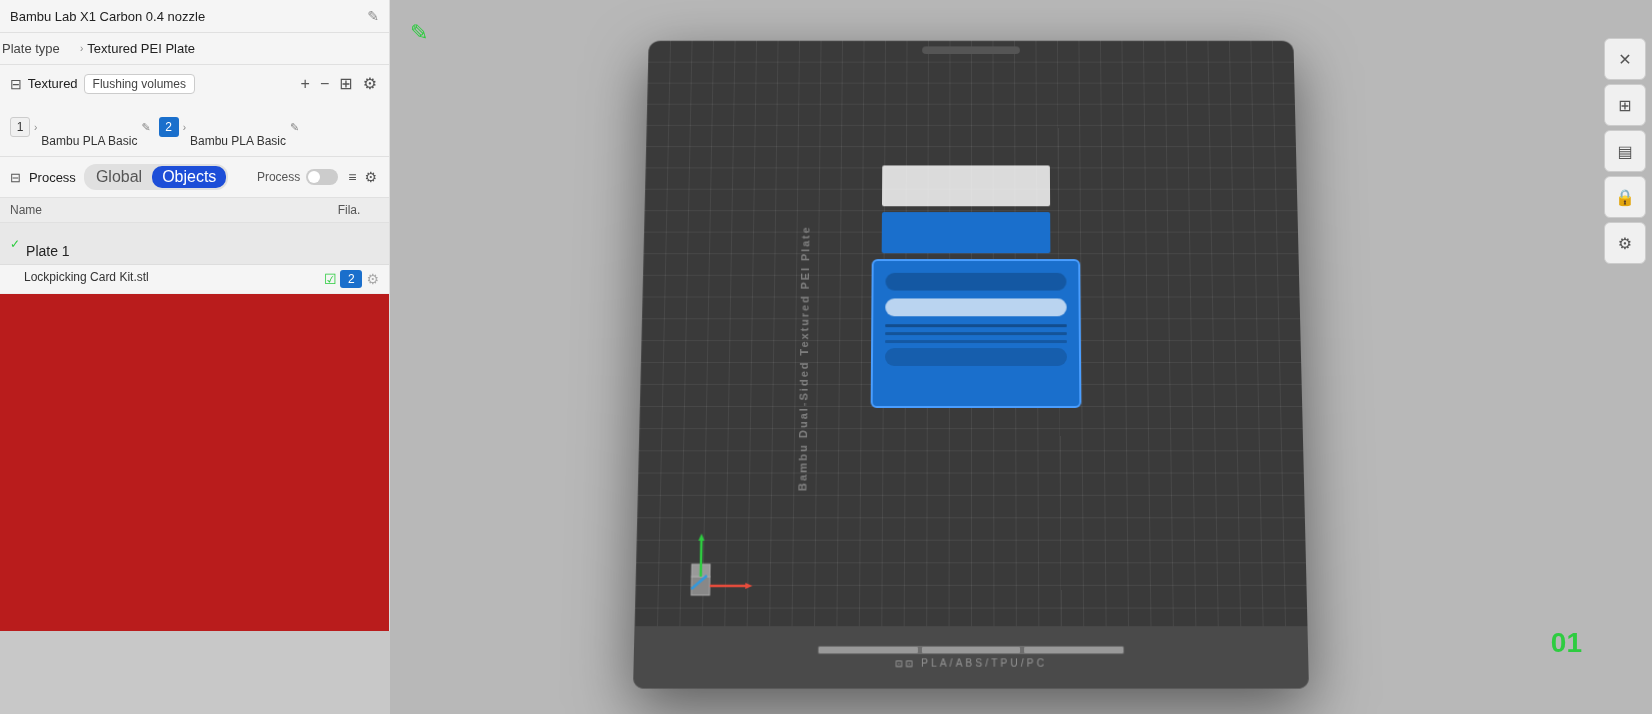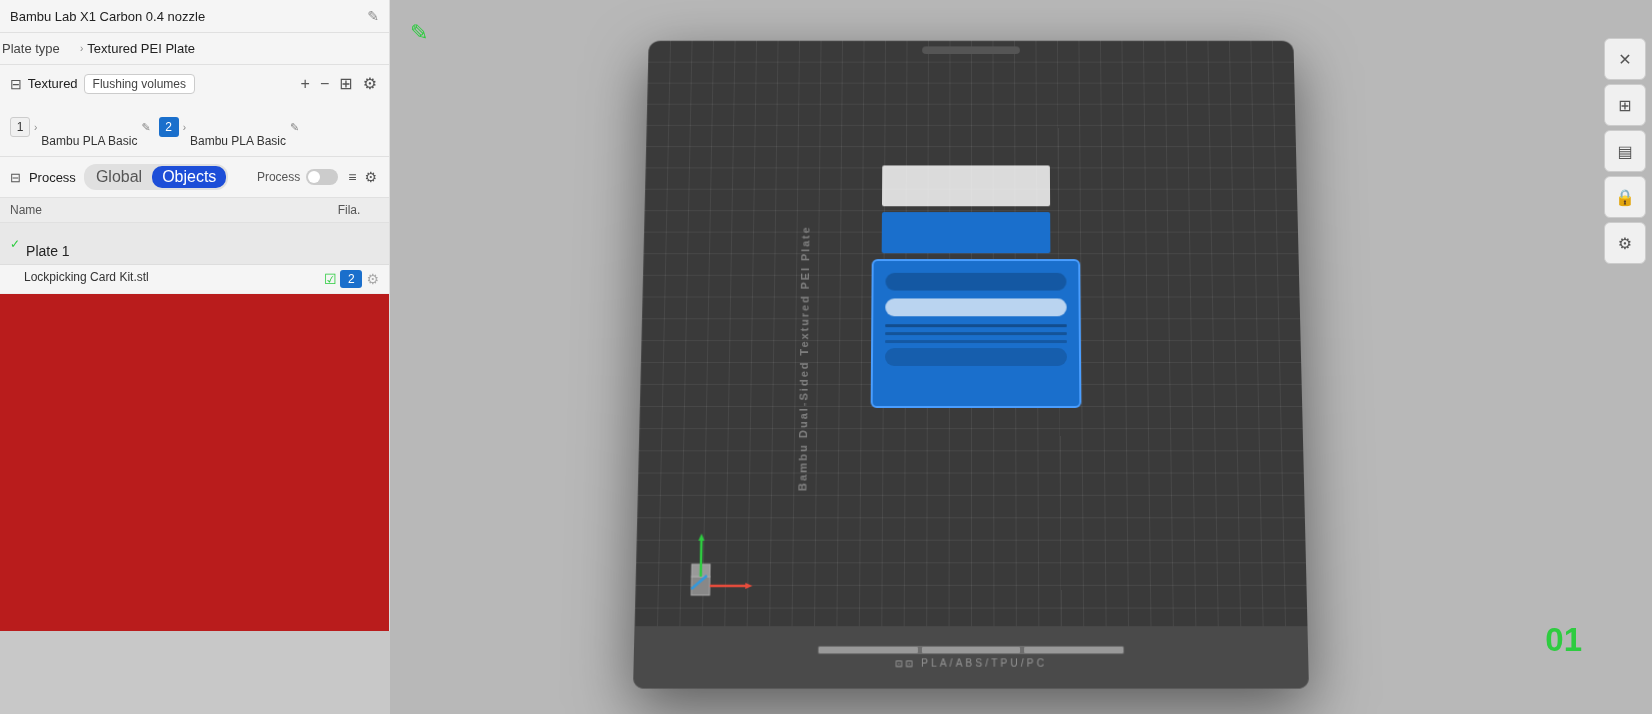--- a/index.html
+++ b/index.html
@@ -439,21 +439,21 @@
       cursor: pointer;
       font-size: 16px;
       color: #555;
     }
 
     .plate-number {
       position: absolute;
       bottom: 55px;
       right: 70px;
       color: #2ecc40;
-      font-size: 33px;
+      font-size: 28px;
       font-weight: 700;
     }
   </style>
 </head>
 <body>
 
 <div id="left-panel">
 
   <div class="printer-header">
     <span class="printer-name">Bambu Lab X1 Carbon 0.4 nozzle</span>

